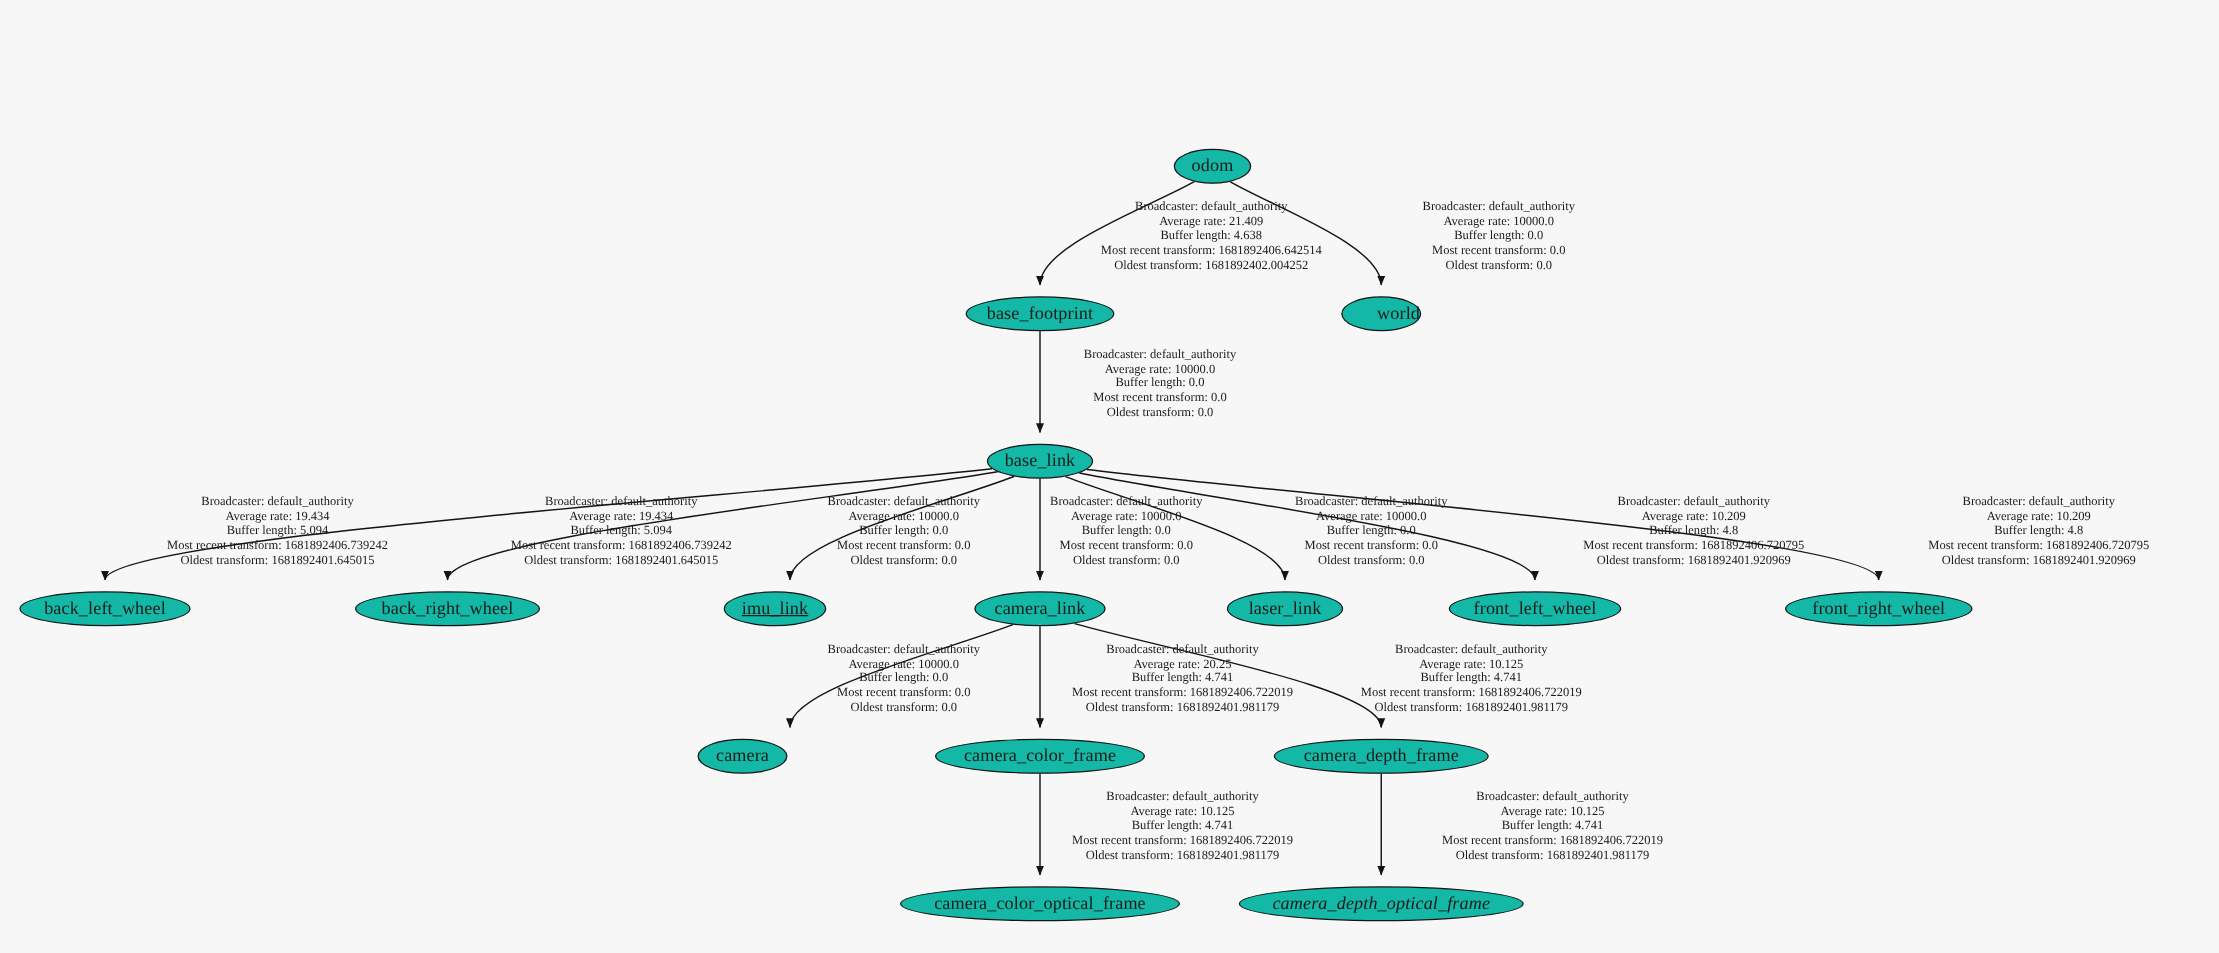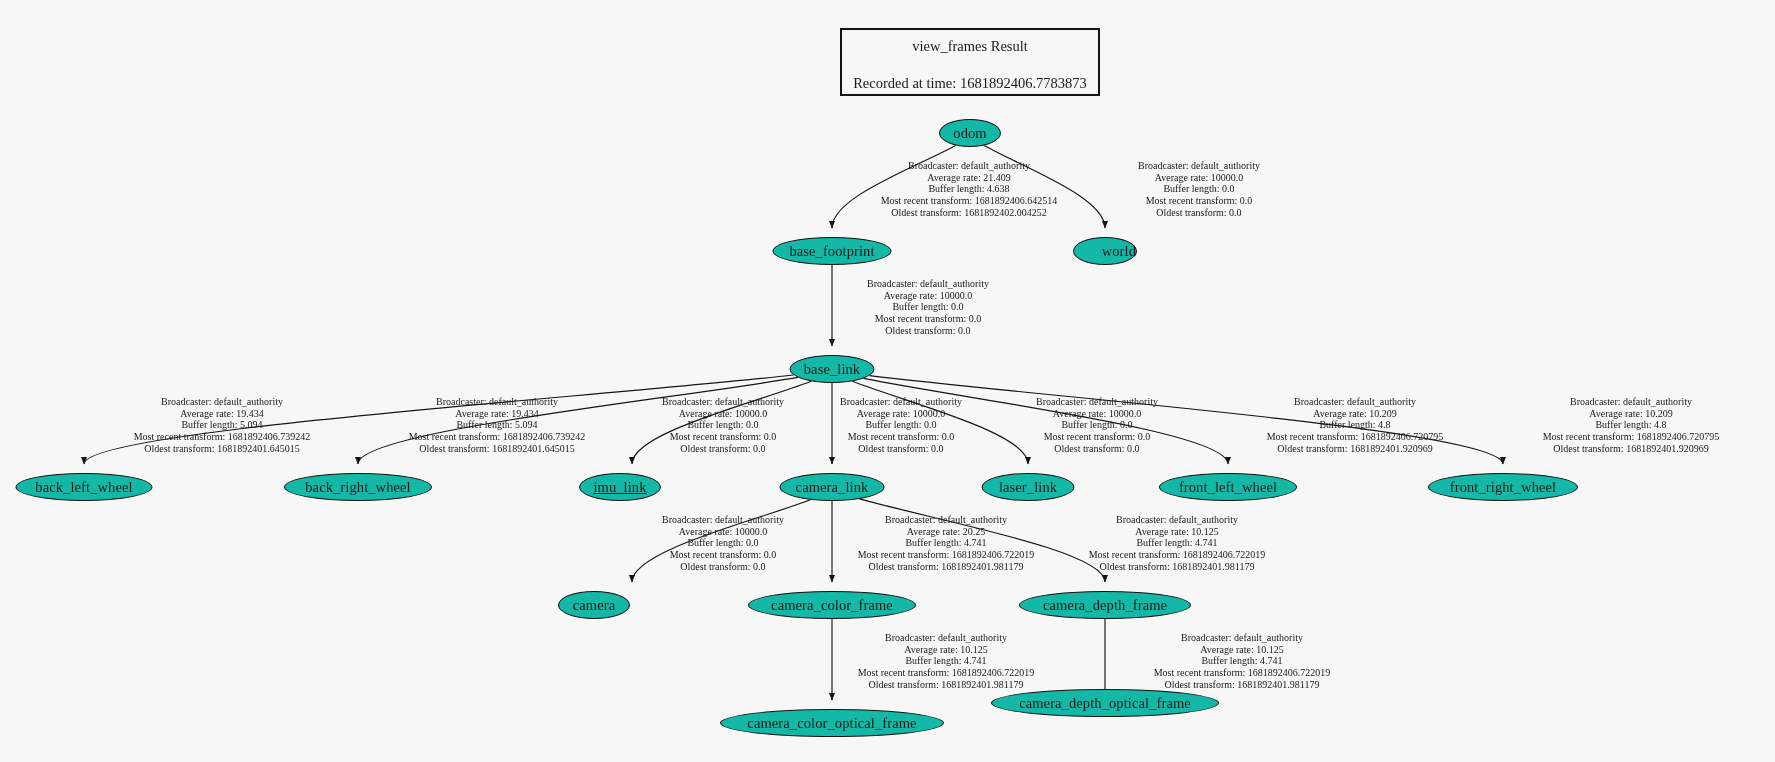--- a/index.html
+++ b/index.html
@@ -103,24 +103,20 @@
         <path d="M 863.518098821834 378.3917567196374 C 982.3180988218339 401.93402362173714, 1228 431.896908769864, 1228 464" marker-end="url(#arrow)"></path>
         <path d="M 869.4919319901285 375.59321605787653 C 1070.7919319901284 399.9050816419605, 1503 430.8474560217037, 1503 464" marker-end="url(#arrow)"></path>
         <path d="M 810.3772143470833 499.75744353522083 C 750.3772143470833 522.3741465630351, 632 551.1590413257078, 632 582" marker-end="url(#arrow)"></path>
         <path d="M 832 501 C 832 523.275, 832 551.625, 832 582" marker-end="url(#arrow)"></path>
         <path d="M 859.565800651733 498.91488819378935 C 941.4658006517329 521.7632939404973, 1105 550.8430830726711, 1105 582" marker-end="url(#arrow)"></path>
         <path d="M 832 619 C 832 641.275, 832 669.625, 832 700" marker-end="url(#arrow)"></path>
         <path d="M 1105 619 C 1105 641.275, 1105 669.625, 1105 700" marker-end="url(#arrow)"></path>
       </g>
   </svg>
 
-  <div id="title-box" class="title-box" style="left: 970px; top: 62px; width: 260px; height: 68px;">
-    <div class="tb-title">view_frames Result</div>
-    <div class="tb-sub">Recorded at time: 1681892406.7783873</div>
-  </div>
 
   <div id="nodes-container">
       <div class="node" style="left: 970px; top: 133px; width: 62px; height: 28px;">
         <span>odom</span>
       </div>
       <div class="node" style="left: 832px; top: 251px; width: 119px; height: 28px;">
         <span>base_footprint</span>
       </div>
       <div class="node" style="left: 1105px; top: 251px; width: 64px; height: 28px; justify-content: flex-end;">
         <span>world</span>
@@ -154,21 +150,21 @@
       </div>
       <div class="node" style="left: 832px; top: 605px; width: 168px; height: 28px;">
         <span>camera_color_frame</span>
       </div>
       <div class="node" style="left: 1105px; top: 605px; width: 172px; height: 28px;">
         <span>camera_depth_frame</span>
       </div>
       <div class="node" style="left: 832px; top: 723px; width: 224px; height: 28px;">
         <span>camera_color_optical_frame</span>
       </div>
-      <div class="node" style="left: 1105px; top: 703px; width: 228px; height: 28px;">
+      <div class="node" style="left: 1105px; top: 723px; width: 228px; height: 28px; font-style: italic;">
         <span>camera_depth_optical_frame</span>
       </div>
     </div>
   <div id="labels-container">
       <div class="edge-label" style="left: 969px; top: 160px;">
         <div>Broadcaster: default_authority</div>
         <div>Average rate: 21.409</div>
         <div>Buffer length: 4.638</div>
         <div>Most recent transform: 1681892406.642514</div>
         <div>Oldest transform: 1681892402.004252</div>

